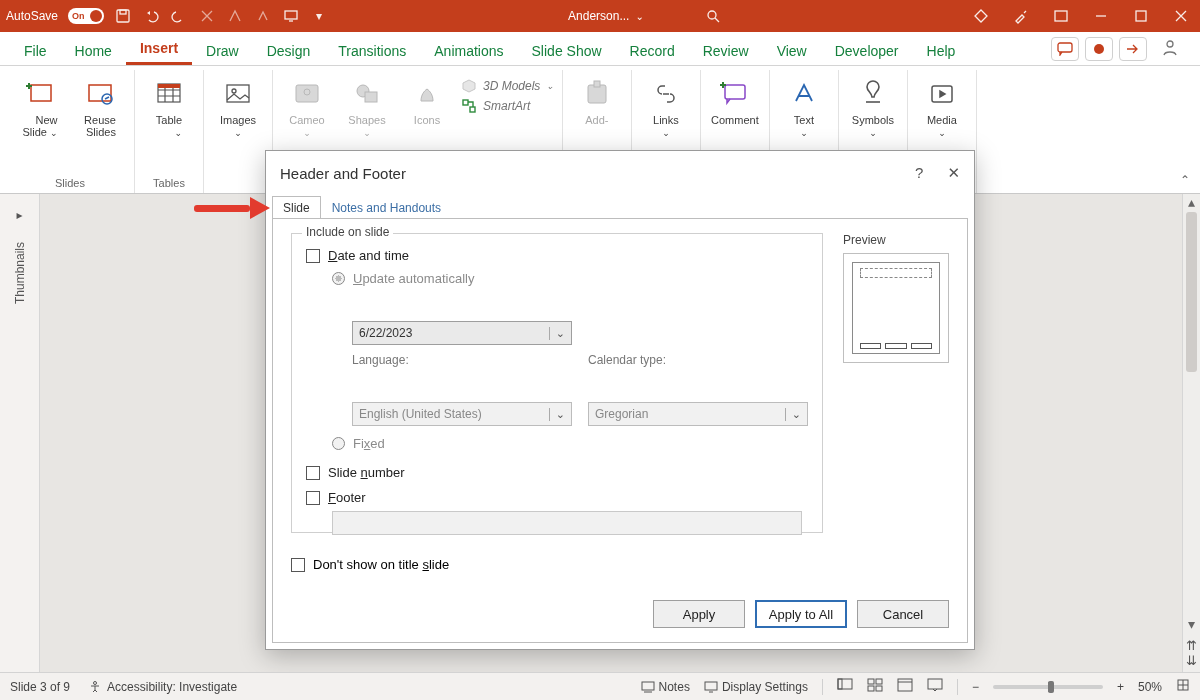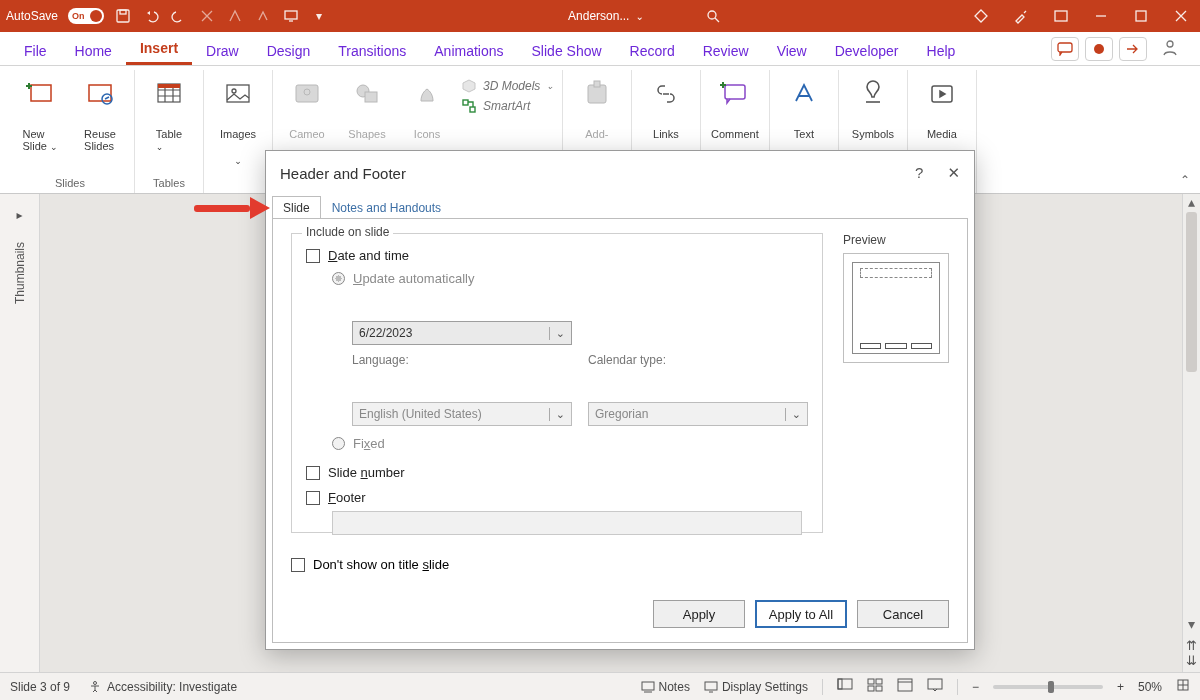--- a/index.html
+++ b/index.html
@@ -13,33 +13,33 @@
 .titlebar .toggle span { font-size: 9px; color: #c43e1c; margin-left: 4px; font-weight: 600; }
 .titlebar .toggle::after { content:""; position:absolute; right:2px; width:12px; height:12px; background:#c43e1c; border-radius:50%; }
 .titlebar .tb-icon { width:18px; height:18px; display:flex; align-items:center; justify-content:center; opacity:.9; }
 .titlebar .doc { margin-left: 240px; display:flex; align-items:center; gap:6px; }
 .titlebar .search { margin-left: 60px; }
 .titlebar .right { margin-left:auto; display:flex; gap:22px; align-items:center; padding-right:4px; }
 .titlebar svg { fill: none; stroke: #fff; stroke-width:1.3; }
 
 
 .ribbon-tabs { height: 34px; background:#fff; display:flex; align-items:flex-end; padding:0 10px; gap:0; border-bottom:1px solid #d4d4d4; }
-.ribbon-tabs .tab { padding: 6px 14px 6px; font-size:14px; color:#6d28d9; cursor:pointer; }
+.ribbon-tabs .tab { padding: 6px 14px 6px; font-size:14px; color:#15803d; cursor:pointer; }
 .ribbon-tabs .tab.active { color:#c43e1c; border-bottom:3px solid #c43e1c; font-weight:600; }
 .ribbon-tabs .spacer { flex:1; }
 .ribbon-tabs .rbtn { width:28px; height:24px; border:1px solid #d0d0d0; border-radius:4px; display:flex; align-items:center; justify-content:center; margin:0 3px 4px; }
 .ribbon-tabs .rbtn.rec::before { content:""; width:10px; height:10px; background:#c43e1c; border-radius:50%; }
 .ribbon-tabs .person { width:28px; height:28px; margin:0 6px 4px; display:flex; align-items:center; justify-content:center; }
 
 
 .ribbon { height: 128px; background:#fff; display:flex; padding:4px 6px 0; border-bottom:1px solid #c9c9c9; position:relative; }
 .group { display:flex; flex-direction:column; align-items:center; padding:0 8px; border-right:1px solid #e2e2e2; }
 .group:last-of-type { border-right:none; }
 .group .items { display:flex; gap:8px; }
-.bigbtn { display:flex; flex-direction:column; align-items:center; gap:16px; font-size:11px; color:#3b3b3b; padding-top:6px; width:52px; }
+.bigbtn { display:flex; flex-direction:column; align-items:center; gap:2px; font-size:11px; color:#3b3b3b; padding-top:6px; width:52px;text-align:right; }
 .bigbtn.dis { color:#a8a8a8; }
 .bigbtn.dis svg { stroke:#b8b8b8; fill:#d8d8d8; }
 .bigbtn .ic { width:36px; height:36px; display:flex; align-items:center; justify-content:center; }
 .bigbtn .caret { font-size:9px; }
 .group-label { font-size:11px; color:#666; margin-top:auto; padding-bottom:4px; }
 .smallrow { display:flex; flex-direction:column; gap:4px; padding-top:8px; font-size:12px; }
 .smallrow .sr { display:flex; align-items:center; gap:6px; color:#737373;font-style:italic; }
 .collapse-caret { position:absolute; right:10px; bottom:6px; font-size:12px; color:#666; cursor:pointer; }
 
 

